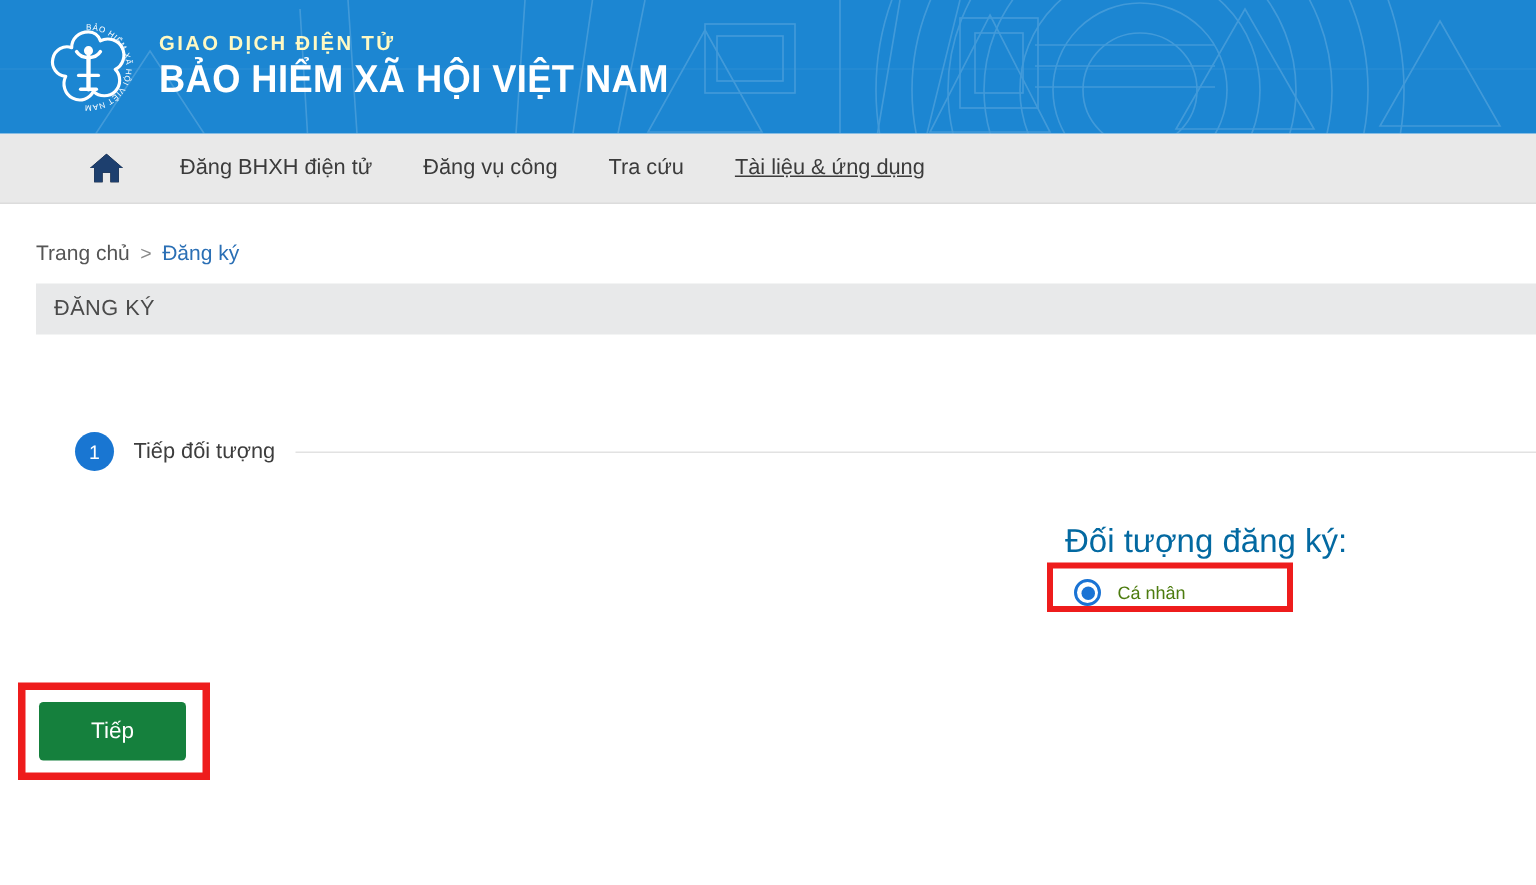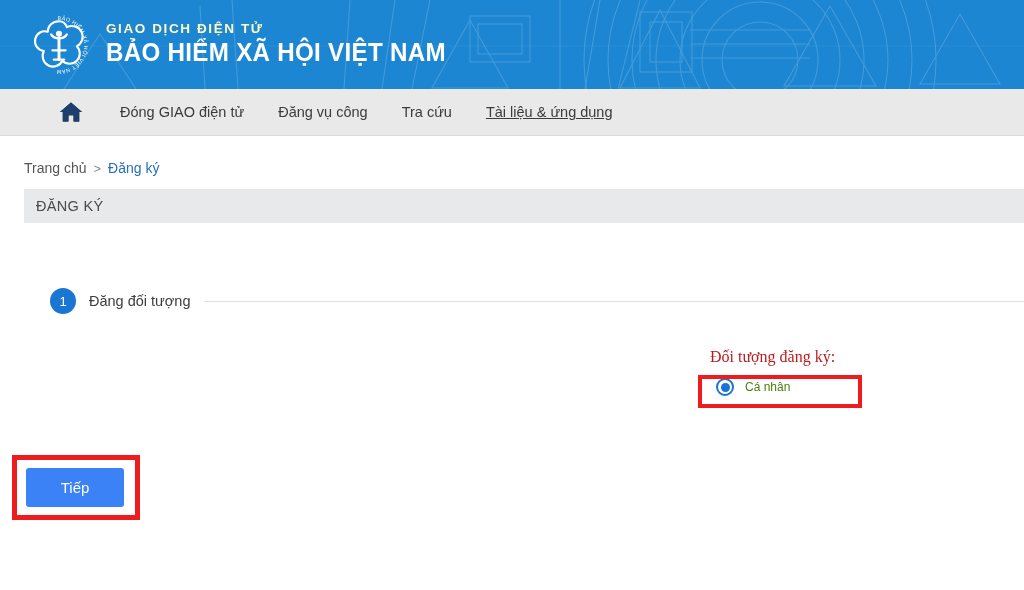--- a/index.html
+++ b/index.html
@@ -161,25 +161,24 @@
     margin-left: 14px;
   }
 
   
   .object-block {
     position: absolute;
     left: 710px;
     top: 348px;
   }
   .object-heading {
-    font-size: 16px;
-    color: #b91c1c;
+    font-size: 22px;
+    color: #0369a1;
     margin: 0 0 7px 0;
     white-space: nowrap;
-    font-family: Liberation Serif, serif;
   }
   .radio-row {
     display: flex;
     align-items: center;
     height: 28px;
     cursor: pointer;
   }
   .radio-row + .radio-row { margin-top: 4px; }
   .radio-mark {
     width: 18px;
@@ -237,21 +236,21 @@
     border: 5px solid #ee1c1c;
     box-sizing: border-box;
     z-index: 4;
   }
   .next-button {
     position: absolute;
     left: 26px;
     top: 468px;
     width: 98px;
     height: 39px;
-    background: #3b82f6;
+    background: #15803d;
     border: none;
     border-radius: 3px;
     color: #ffffff;
     font-size: 15px;
     font-family: "Liberation Sans", "DejaVu Sans", sans-serif;
     cursor: pointer;
     z-index: 6;
     padding: 0;
   }
 </style>
@@ -327,39 +326,39 @@
 
   <div class="nav-home">
     <svg width="24" height="22" viewBox="0 0 24 22" aria-hidden="true">
       <path d="M12 1.5 L23 11 L20.2 11 L20.2 20.5 L14.6 20.5 L14.6 14.2
                L9.4 14.2 L9.4 20.5 L3.8 20.5 L3.8 11 L1 11 Z" fill="#1d3f६e"></path>
       <path d="M12 1.5 L23 11 L20.2 11 L20.2 20.5 L14.6 20.5 L14.6 14.2
                L9.4 14.2 L9.4 20.5 L3.8 20.5 L3.8 11 L1 11 Z" fill="#1d3f6e"></path>
     </svg>
   </div>
 
-  <div class="nav-item">Đóng GIAO điện tử</div>
+  <div class="nav-item">Đăng BHXH điện tử</div>
   <div class="nav-item">Đăng vụ công</div>
   <div class="nav-item">Tra cứu</div>
   <div class="nav-item">Tài liệu &amp; ứng dụng</div>
 </div>
 
 <div class="breadcrumb">
   <span class="crumb-home">Trang chủ</span>
   <span class="crumb-sep">&gt;</span>
   <span class="crumb-link">Đăng ký</span>
 </div>
 
 <div class="page-title-bar">
   <span>ĐĂNG KÝ</span>
 </div>
 
 <div class="step-row">
   <div class="step-badge">1</div>
-  <div class="step-label">Đăng đối tượng</div>
+  <div class="step-label">Tiếp đối tượng</div>
   <div class="step-rule"></div>
 </div>
 
 <div class="object-block">
   <div class="object-heading">Đối tượng đăng ký:</div>
 
   <div class="radio-row">
     <span class="radio-mark on"></span>
     <span class="radio-text">Cá nhân</span>
   </div>

